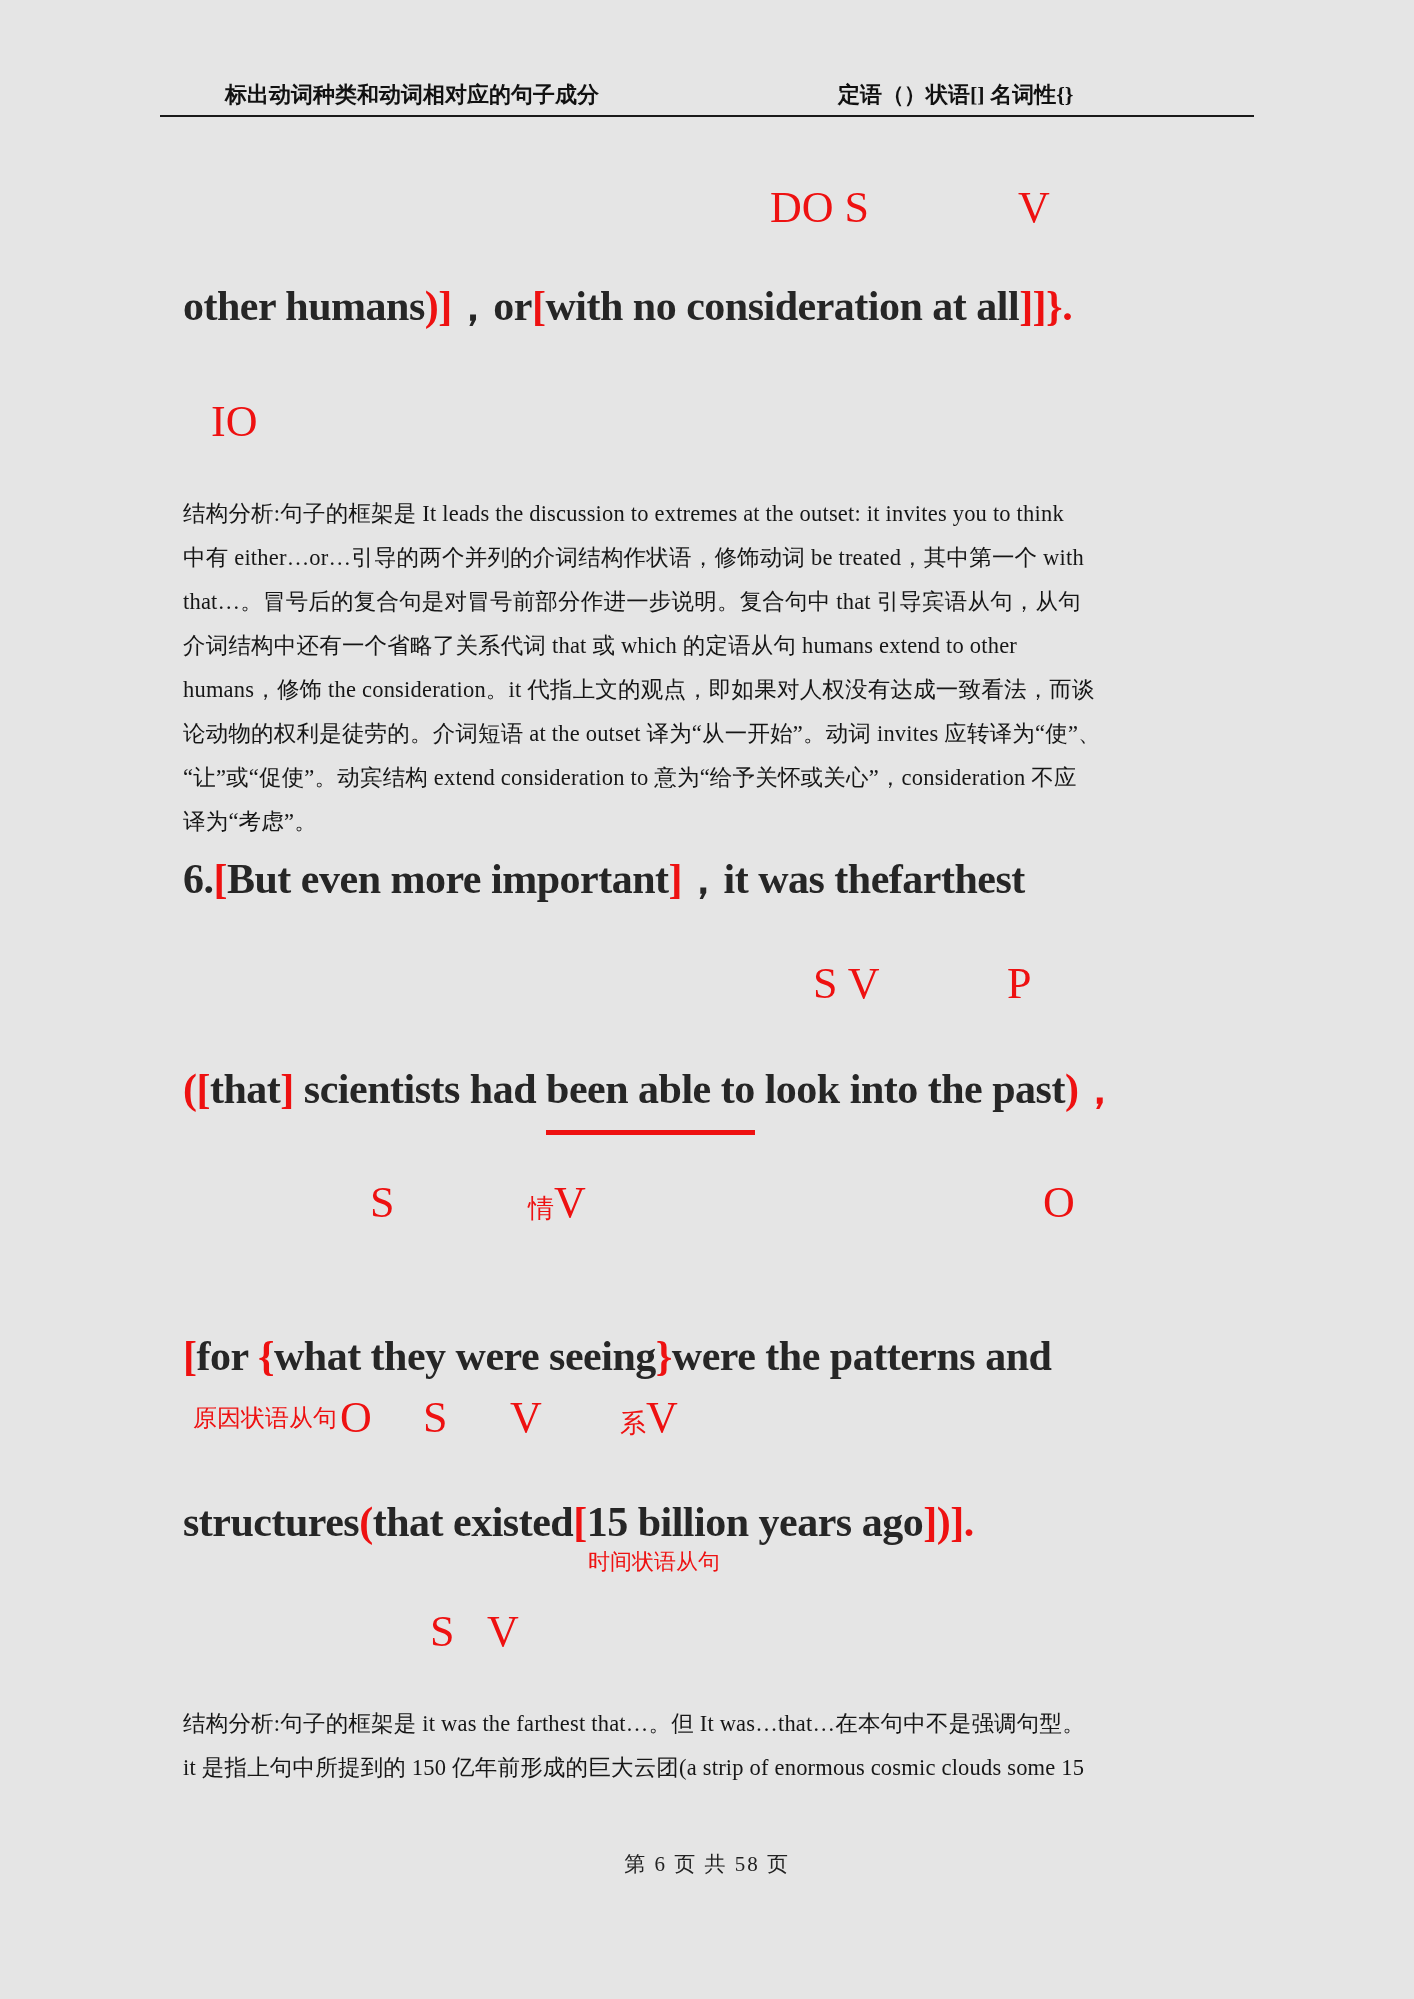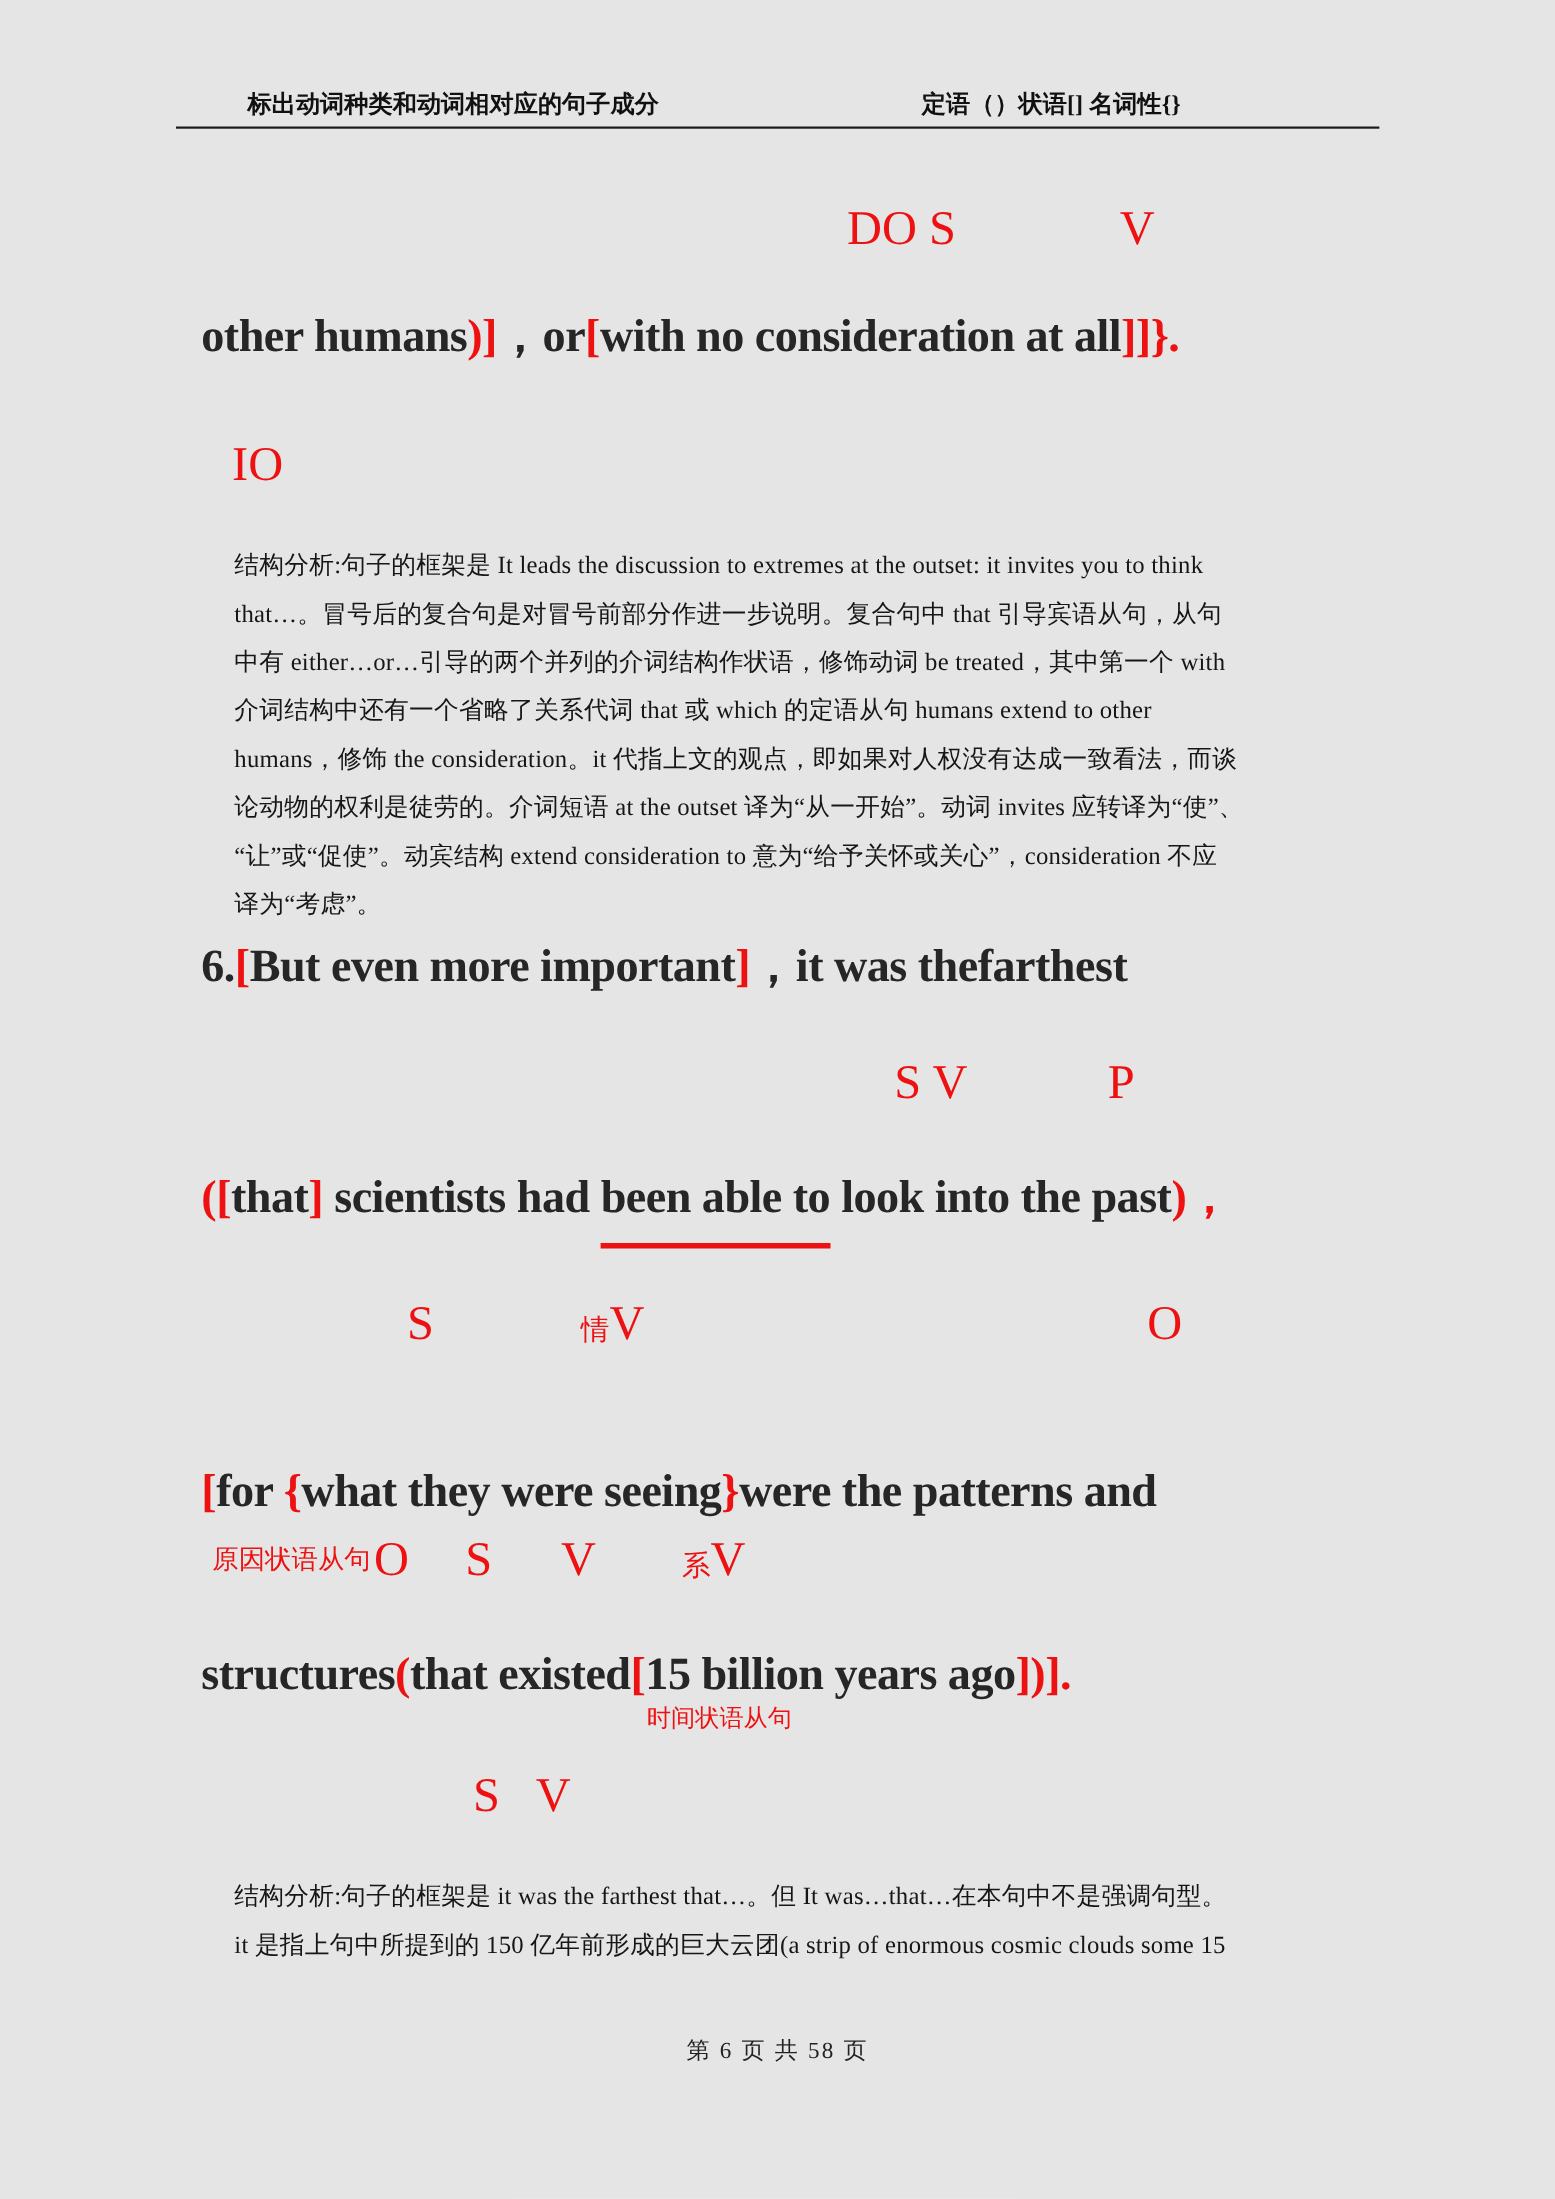--- a/index.html
+++ b/index.html
@@ -32,21 +32,20 @@
   .anno-cn{font-size:24px;line-height:1.2;}
   .anno-cn-sm{font-size:22px;line-height:1.3;}
   .cn-inline{font-size:26px;}
   .sent{
     font-size:42px;font-weight:bold;line-height:1.15;
     color:var(--ink);letter-spacing:-0.5px;
   }
   .para{
     font-size:22.5px;line-height:44px;color:var(--body);
     letter-spacing:0.2px;
-    margin-left:30px;
   }
   .para > div{white-space:nowrap;}
   .u-red{
     border-bottom:5px solid var(--red);
     padding-bottom:18px;
   }
   .footer{
     left:0;top:1850px;width:100%;text-align:center;
     font-size:21px;color:#222;letter-spacing:2px;
   }
@@ -62,22 +61,22 @@
 
   <div class="abs anno" style="left:770px;top:186px">DO S</div>
   <div class="abs anno" style="left:1018px;top:186px">V</div>
 
   <div class="abs sent" style="left:183px;top:282px"><span>other humans</span><span class="red">)]</span><span>，or</span><span class="red">[</span><span>with no consideration at all</span><span class="red">]]}.</span></div>
 
   <div class="abs anno" style="left:211px;top:400px">IO</div>
 
   <div class="abs para" style="left:183px;top:492px">
     <div>结构分析:句子的框架是 It leads the discussion to extremes at the outset: it invites you to think</div>
+    <div>中有 either…or…引导的两个并列的介词结构作状语，修饰动词 be treated，其中第一个 with</div>
     <div>that…。冒号后的复合句是对冒号前部分作进一步说明。复合句中 that 引导宾语从句，从句</div>
-    <div>中有 either…or…引导的两个并列的介词结构作状语，修饰动词 be treated，其中第一个 with</div>
     <div>介词结构中还有一个省略了关系代词 that 或 which 的定语从句 humans extend to other</div>
     <div>humans，修饰 the consideration。it 代指上文的观点，即如果对人权没有达成一致看法，而谈</div>
     <div>论动物的权利是徒劳的。介词短语 at the outset 译为“从一开始”。动词 invites 应转译为“使”、</div>
     <div>“让”或“促使”。动宾结构 extend consideration to 意为“给予关怀或关心”，consideration 不应</div>
     <div>译为“考虑”。</div>
   </div>
 
   <div class="abs sent" style="left:183px;top:855px"><span>6.</span><span class="red">[</span><span>But even more important</span><span class="red">]</span><span>，it was thefarthest</span></div>
 
   <div class="abs anno" style="left:813px;top:962px">S V</div>

